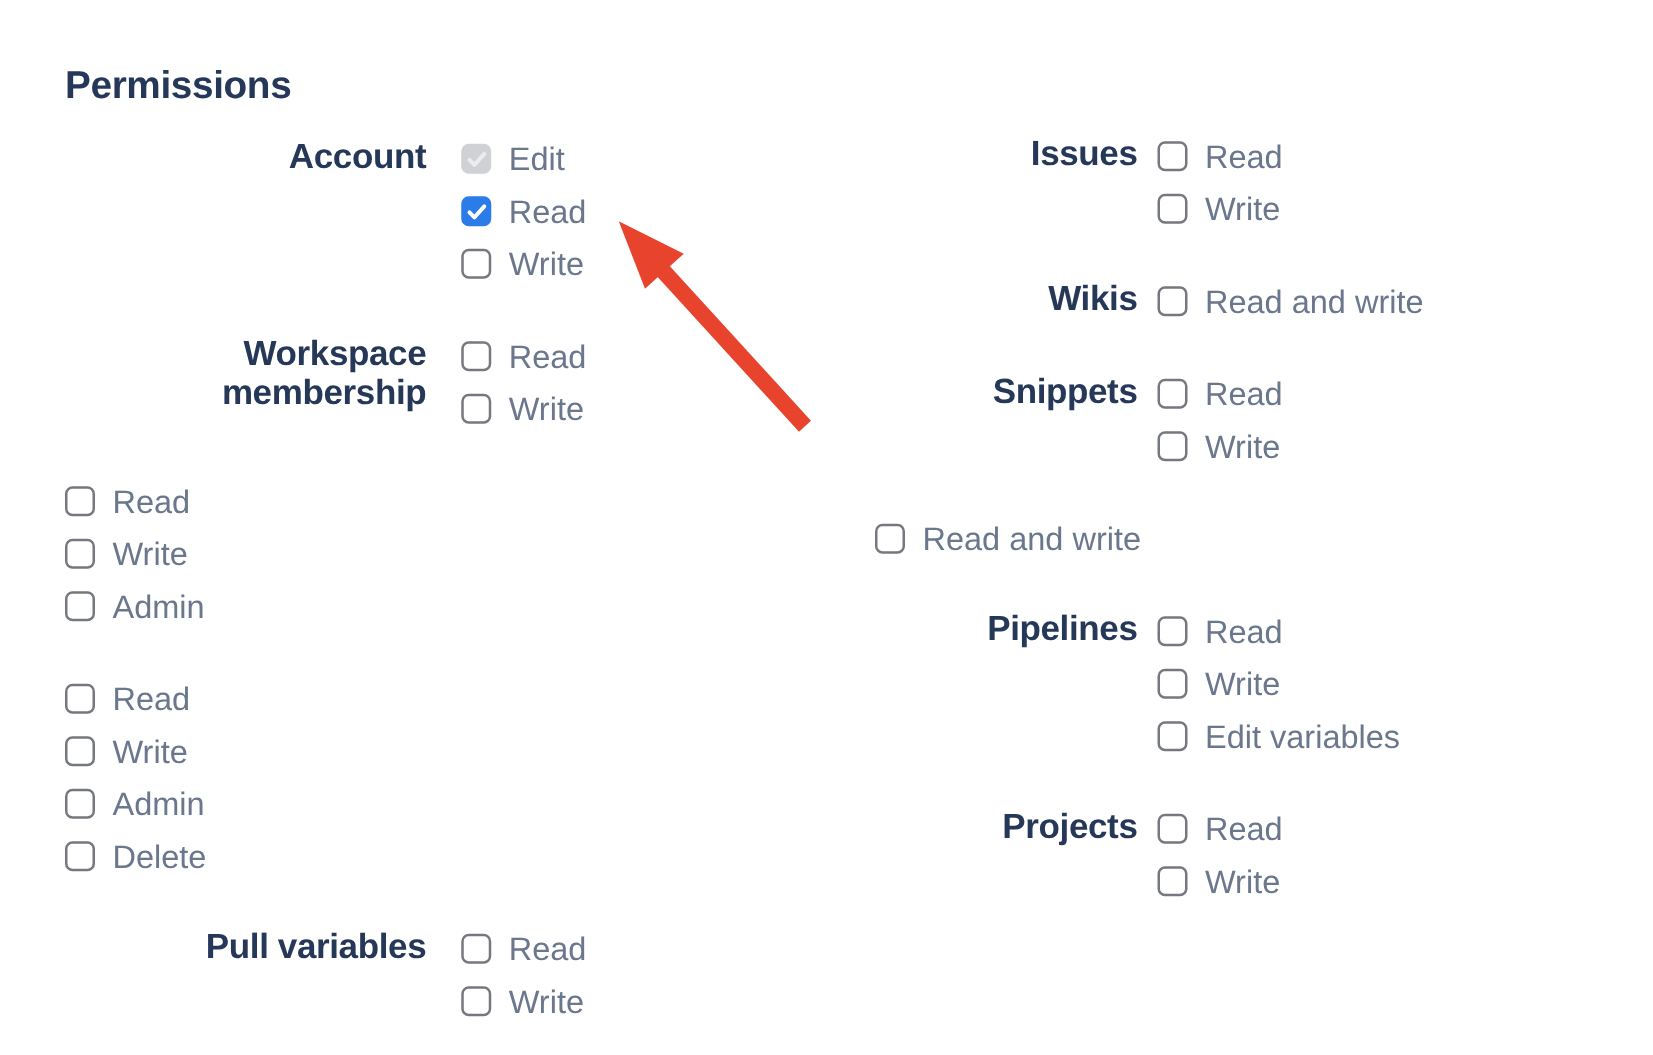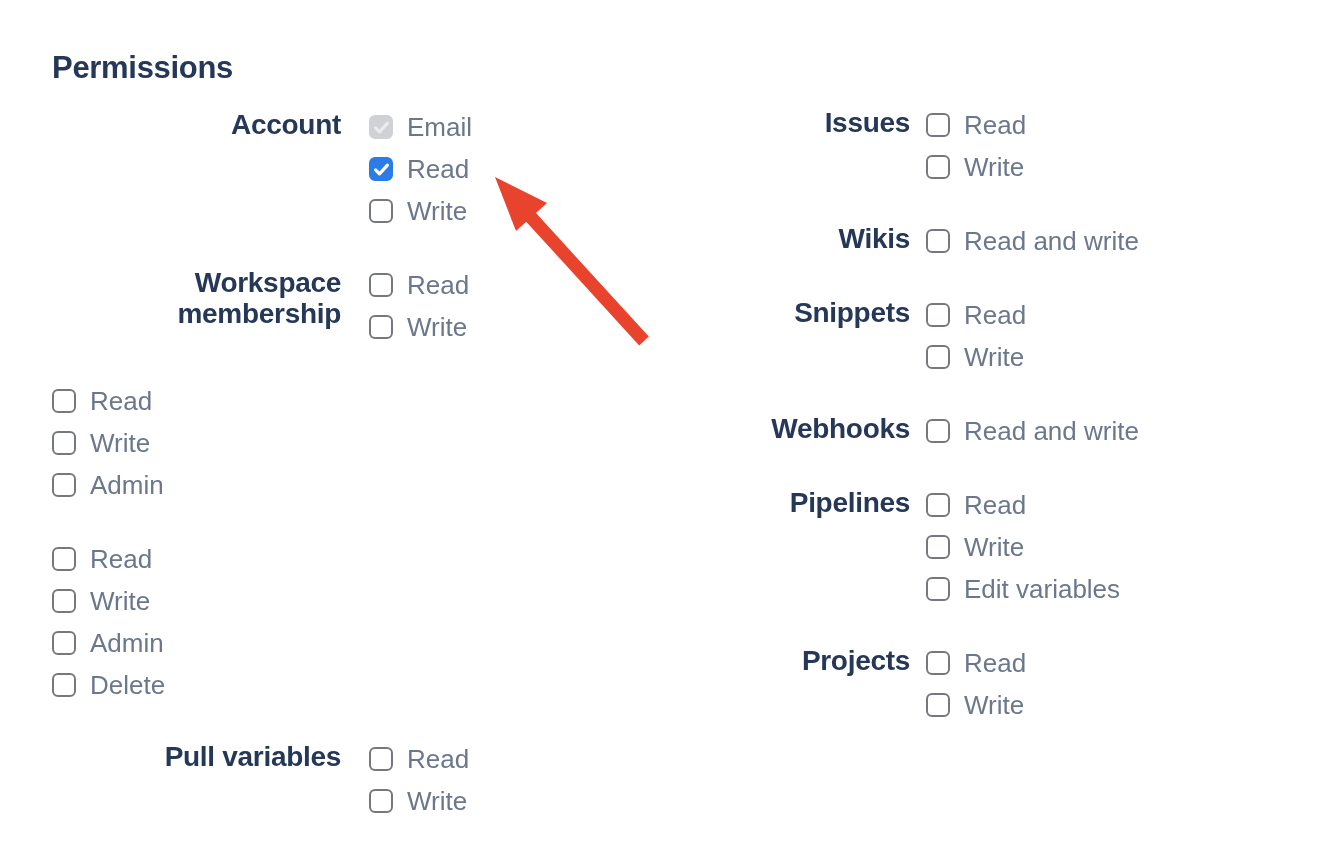--- a/index.html
+++ b/index.html
@@ -105,21 +105,21 @@
 <div class="col" id="col-left">
   <div class="perm-section">
     <div class="group-label">Account</div>
     <div class="options">
   <label class="option is-checked is-disabled">
     <span class="checkbox">
       <svg class="check-icon" viewBox="0 0 24 24" xmlns="http://www.w3.org/2000/svg">
         <path d="M4.5 12.5 L9.5 17.5 L19.5 6.5"></path>
       </svg>
     </span>
-    <span class="option-label">Email</span>
+    <span class="option-label">Edit</span>
   </label>
 
   <label class="option is-checked">
     <span class="checkbox">
       <svg class="check-icon" viewBox="0 0 24 24" xmlns="http://www.w3.org/2000/svg">
         <path d="M4.5 12.5 L9.5 17.5 L19.5 6.5"></path>
       </svg>
     </span>
     <span class="option-label">Read</span>
   </label>
@@ -273,21 +273,20 @@
   <label class="option">
     <span class="checkbox">
       
     </span>
     <span class="option-label">Write</span>
   </label>
 </div>
   </div>
 
   <div class="perm-section">
-    <div class="group-label">Webhooks</div>
     <div class="options">
   <label class="option">
     <span class="checkbox">
       
     </span>
     <span class="option-label">Read and write</span>
   </label>
 </div>
   </div>
 

